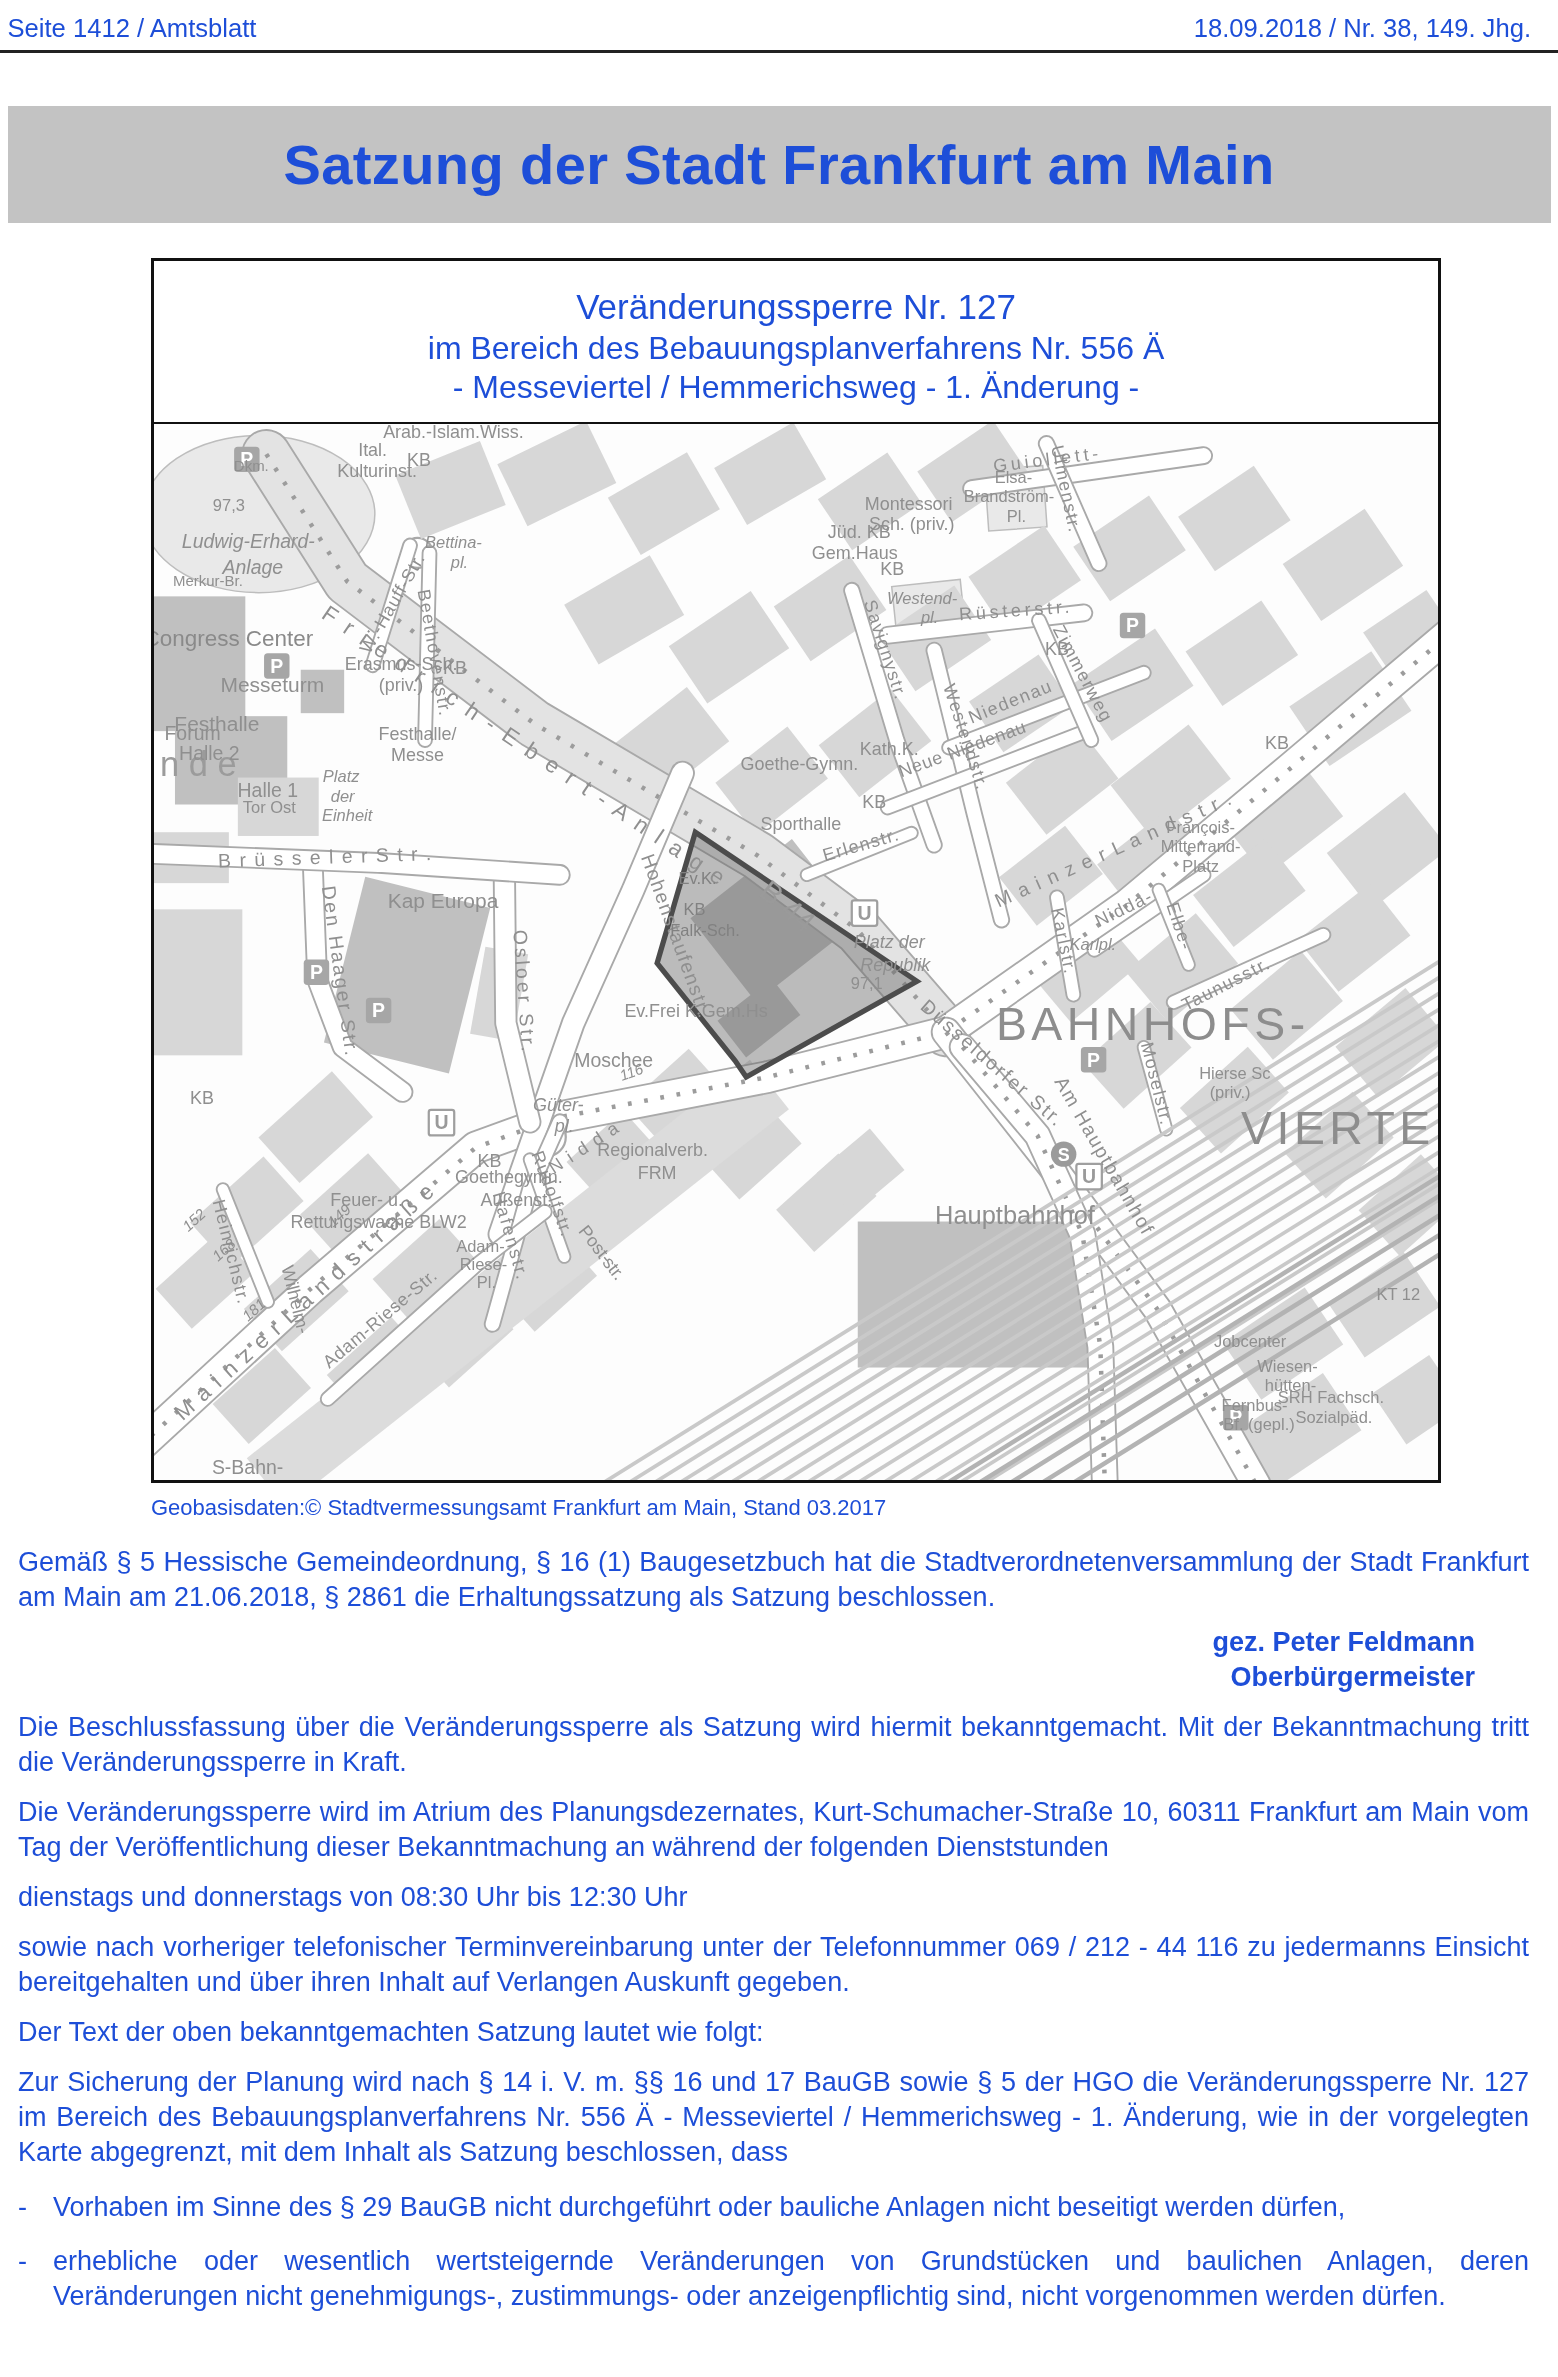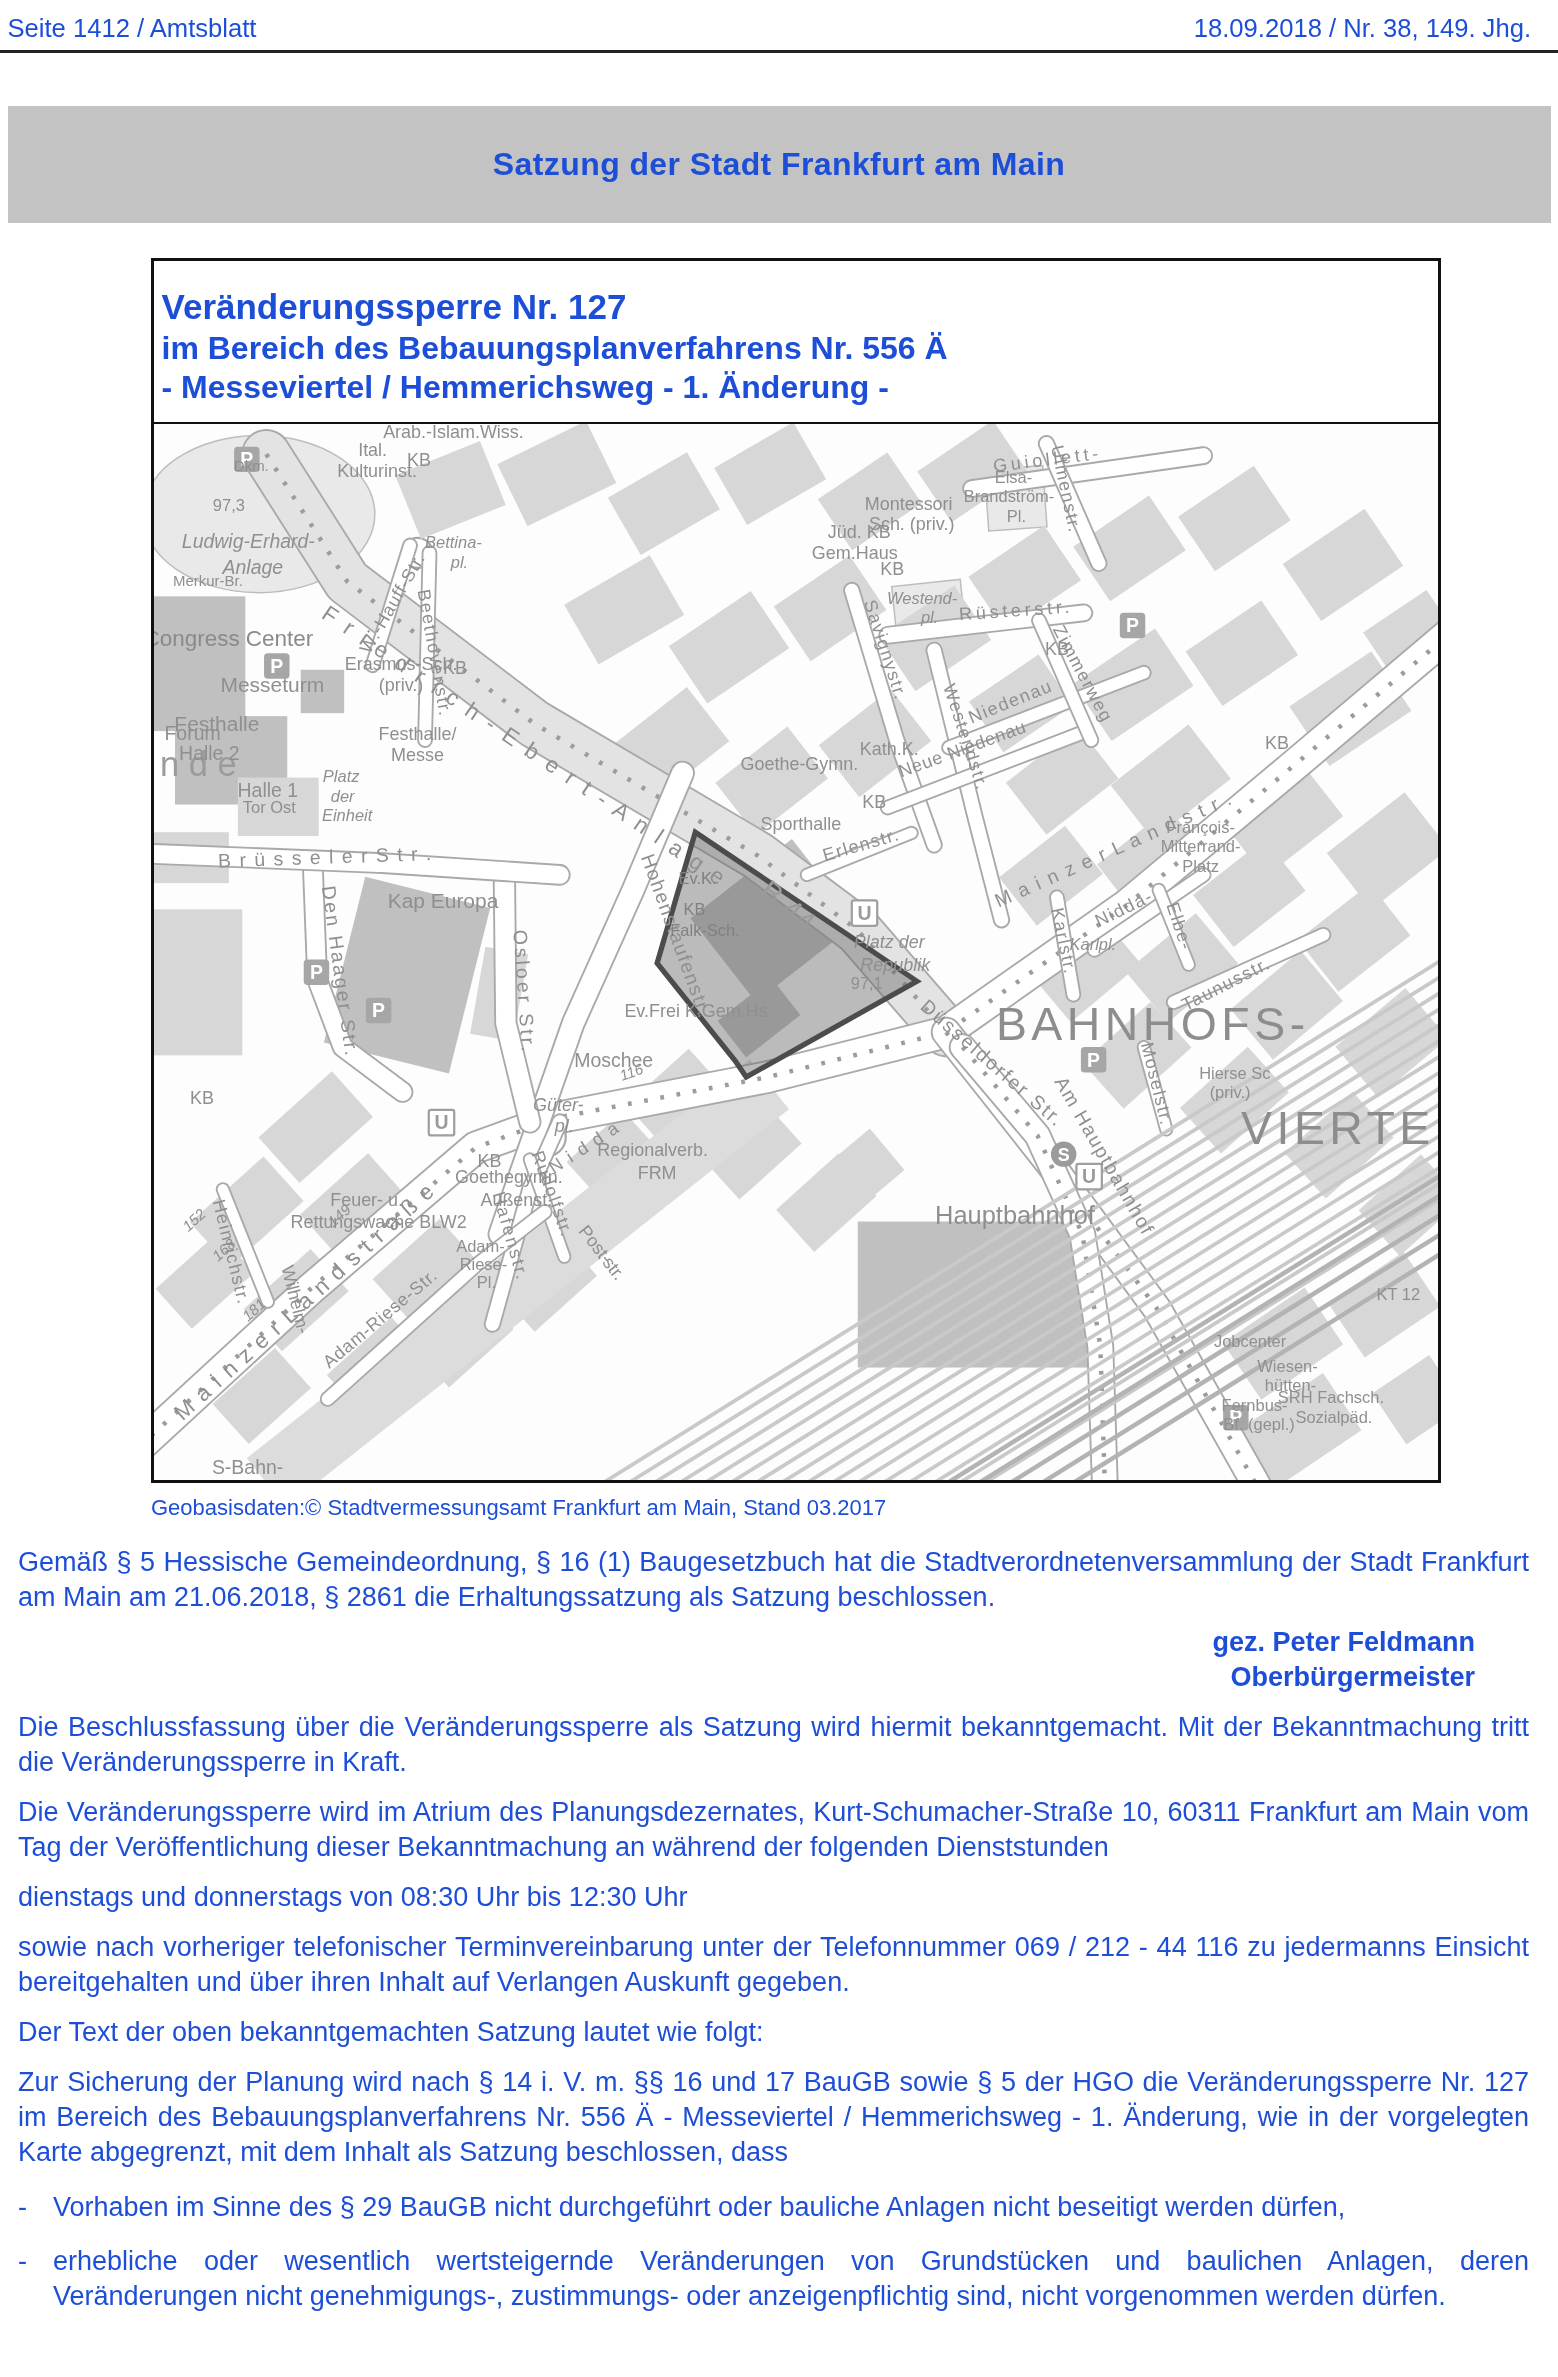--- a/index.html
+++ b/index.html
@@ -2,23 +2,23 @@
 <html style="font-size:12px"><head>
 <meta charset="utf-8">
 <style>
   html,body{margin:0;padding:0;background:#ffffff;}
   .page{position:relative;width:1558px;height:2377px;overflow:hidden;background:#fff;
         font-family:"Liberation Sans",sans-serif;color:#1d4ed8;}
   .hdr{display:flex;justify-content:space-between;align-items:flex-end;
        font-size:25.6px;padding:13.5px 27px 7.5px 7.5px;border-bottom:3px solid #222;}
   .banner{margin:53px 7.5px 0 7.5px;height:117px;background:#c3c3c3;
           display:flex;align-items:center;justify-content:center;}
-  .banner .t{font-size:32px;font-weight:bold;letter-spacing:0.4px;}
+  .banner .t{font-size:56px;font-weight:bold;letter-spacing:0.4px;}
   .figure{width:1290px;margin:35px 0 0 151px;border:3px solid #111;box-sizing:border-box;}
-  .fig-title{text-align:left;padding:22.6px 7.5px 15px;border-bottom:2.3px solid #111;font-weight:bold;}
+  .fig-title{text-align:center;padding:22.6px 7.5px 15px;border-bottom:2.3px solid #111;}
   .ft1{font-size:35px;line-height:45px;}
   .ft2{font-size:32px;line-height:39px;}
   #map-svg{display:block;width:1284px;height:1056px;background:#fdfdfd;}
   .caption{margin:12px 0 0 151px;font-size:22px;}
   .bodytext{padding:9px 29px 0 18px;font-size:27px;line-height:35px;text-align:justify;}
   .bodytext p{margin:15px 0 0 0;}
   .sig{text-align:right;font-weight:bold;margin:10.5px 54px 0 0;font-size:27px;line-height:35px;}
   .bullet{display:flex;margin-top:19.6px;}
   .bullet .dash{width:35px;flex:none;}
   .bullet .txt{flex:1;text-align:justify;}

